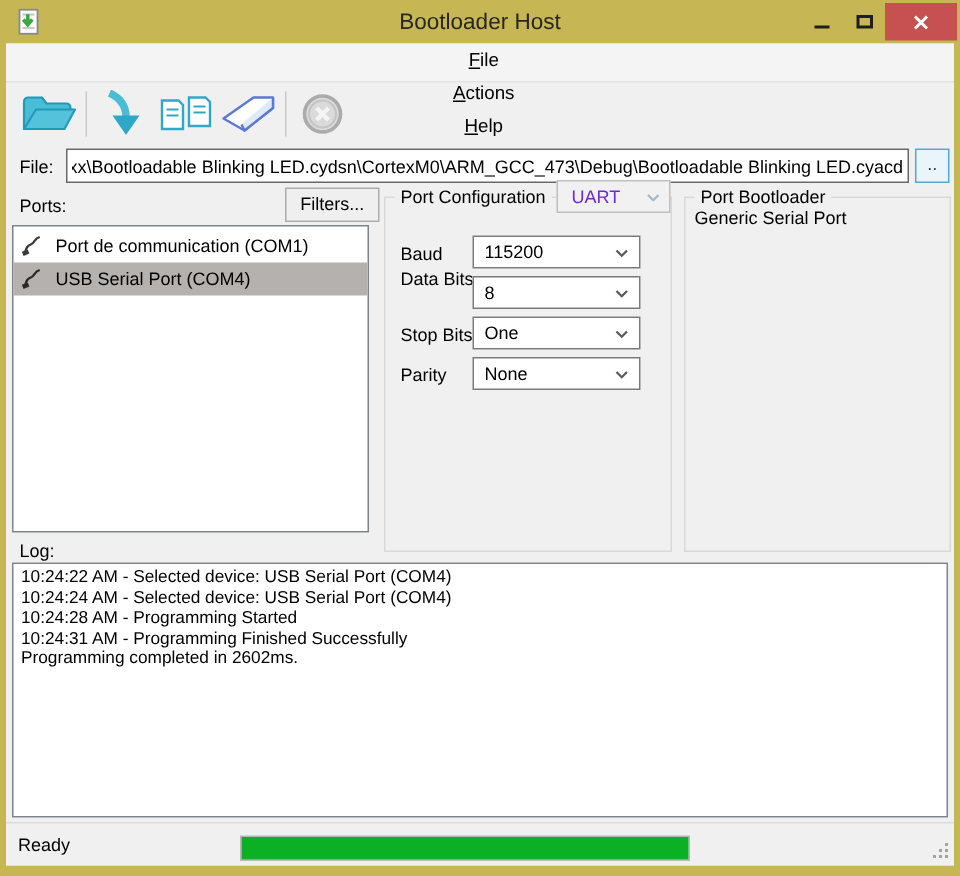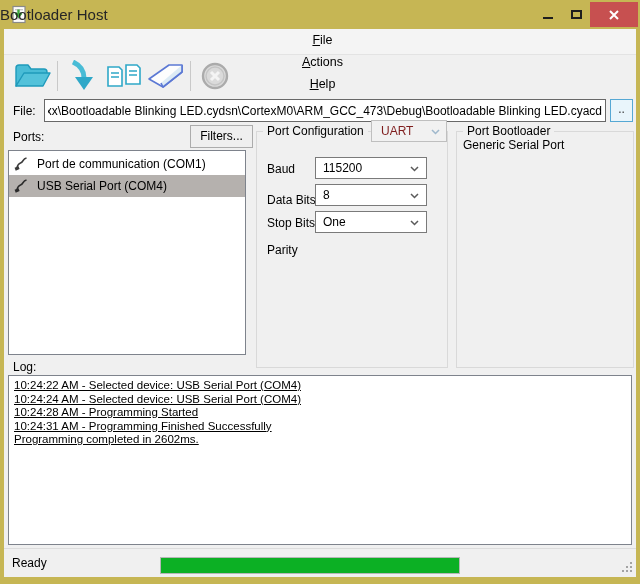--- a/index.html
+++ b/index.html
@@ -2,21 +2,21 @@
 <html><head>
 <meta charset="utf-8">
 <style>
   * { margin:0; padding:0; box-sizing:border-box; }
   body { font-family:"Liberation Sans", sans-serif; background:#fff; }
   .window { position:relative; width:640px; height:584px; background:#C6B654; overflow:hidden; font-size:12px; color:#000; }
 
   
   .titlebar { position:absolute; top:0; left:0; width:640px; height:29px; }
   .app-icon { position:absolute; left:10px; top:5px; width:17px; height:19px; }
-  .win-title { position:absolute; left:0; right:0; top:0; height:29px; line-height:29px; font-size:15px; color:#262626; }
+  .win-title { position:absolute; left:0; right:0; top:0; height:29px; line-height:29px; text-align:center; font-size:15px; color:#262626; }
   .win-controls { position:absolute; right:2px; top:2px; height:25px; display:flex; }
   .wc { display:flex; align-items:center; justify-content:center; height:25px; cursor:default; }
   .wc-min { width:28px; } .wc-max { width:28px; }
   .wc-close { width:48px; background:#C75050; }
   .glyph-min { width:10px; height:2px; background:#1E1E1E; margin-top:6px; }
   .glyph-max { width:11px; height:9px; border:2px solid #1E1E1E; background:transparent; }
 
   
   .client { position:absolute; left:4px; top:29px; width:632px; height:548px; background:#F0F0F0; }
 
@@ -42,33 +42,33 @@
   .ports-list { position:absolute; left:4px; top:121px; width:238px; height:205px; background:#fff; border:1px solid #7E838C; padding-top:2px; }
   .port-row { height:22px; display:flex; align-items:center; padding-left:5px; gap:9px; }
   .port-row.selected { background:#B5B1AE; }
   .port-row .plabel { white-space:nowrap; }
 
   
   .group { position:absolute; border:1px solid #D9D9D9; }
   .group-config { left:252px; top:102px; width:192px; height:237px; }
   .group-info   { left:452px; top:102px; width:178px; height:237px; }
   .group-title { position:absolute; top:-8px; left:6px; background:#F0F0F0; padding:0 4px; white-space:nowrap; }
-  .uart-combo { position:absolute; top:-12px; left:114px; width:76px; height:22px; background:#F1F1F1; border:1px solid #BFBFBF; color:#7f1d1d; display:flex; align-items:center; padding-left:9px; }
+  .uart-combo { position:absolute; top:-12px; left:114px; width:76px; height:22px; background:#F1F1F1; border:1px solid #BFBFBF; color:#6d28d9; display:flex; align-items:center; padding-left:9px; }
   .uart-combo .chev { position:absolute; right:6px; top:8px; }
 
   .cfg-label { position:absolute; left:10px; white-space:nowrap; }
   .combo { position:absolute; left:58px; width:112px; height:22px; background:#fff; border:1px solid #7A7A7A; display:flex; align-items:center; padding-left:7px; }
   .combo .chev { position:absolute; right:7px; top:8px; }
 
   .info-text { position:absolute; left:6px; top:6px; white-space:nowrap; }
 
   
   .log-label { position:absolute; left:9px; top:331px; }
   .log-box { position:absolute; left:4px; top:346px; width:624px; height:170px; background:#fff; border:1px solid #7E838C; padding:3px 5px; overflow:hidden; }
-  .log-line { font-size:11.5px; line-height:13.6px; white-space:nowrap;text-decoration:underline; }
+  .log-line { font-size:11.5px; line-height:13.6px; white-space:nowrap; }
 
   
   .statusbar { position:absolute; top:519px; left:0; width:632px; height:29px; background:#F0F0F0; border-top:1px solid #DCDCDC; }
   .status-text { position:absolute; left:8px; top:7px;text-align:center; }
   .progress { position:absolute; left:156px; top:8px; width:300px; height:17px; border:1px solid #B7B7B7; background:#EFEFEF; }
   .progress-fill { height:100%; width:100%; background:#0CB024; }
   .grip { position:absolute; right:3px; bottom:4px; }
 </style>
 </head>
 <body>
@@ -181,37 +181,43 @@
       </div>
 
       <div class="cfg-label" style="top:30px">Baud</div>
       <div class="combo" style="top:25px">
         <span>115200</span>
         <svg class="chev" width="9" height="6" viewBox="0 0 9 6">
           <path d="M1 1 L4.5 4.5 L8 1" fill="none" stroke="#5A5A5A" stroke-width="1.5"></path>
         </svg>
       </div>
 
-      <div class="cfg-label" style="top:61px">Data Bits</div>
+      <div class="cfg-label" style="top:47px">Data Bits</div>
       <div class="combo" style="top:52px">
         <span>8</span>
         <svg class="chev" width="9" height="6" viewBox="0 0 9 6">
           <path d="M1 1 L4.5 4.5 L8 1" fill="none" stroke="#5A5A5A" stroke-width="1.5"></path>
         </svg>
       </div>
 
       <div class="cfg-label" style="top:84px">Stop Bits</div>
       <div class="combo" style="top:79px">
         <span>One</span>
         <svg class="chev" width="9" height="6" viewBox="0 0 9 6">
           <path d="M1 1 L4.5 4.5 L8 1" fill="none" stroke="#5A5A5A" stroke-width="1.5"></path>
         </svg>
       </div>
 
       <div class="cfg-label" style="top:111px">Parity</div>
+      <div class="combo" style="top:106px">
+        <span>None</span>
+        <svg class="chev" width="9" height="6" viewBox="0 0 9 6">
+          <path d="M1 1 L4.5 4.5 L8 1" fill="none" stroke="#5A5A5A" stroke-width="1.5"></path>
+        </svg>
+      </div>
     </div>
 
     <div class="group group-info">
       <div class="group-title">Port Bootloader</div>
       <div class="info-text">Generic Serial Port</div>
     </div>
 
     <div class="log-label">Log:</div>
     <div class="log-box">
       <div class="log-line">10:24:22 AM - Selected device: USB Serial Port (COM4)</div>

